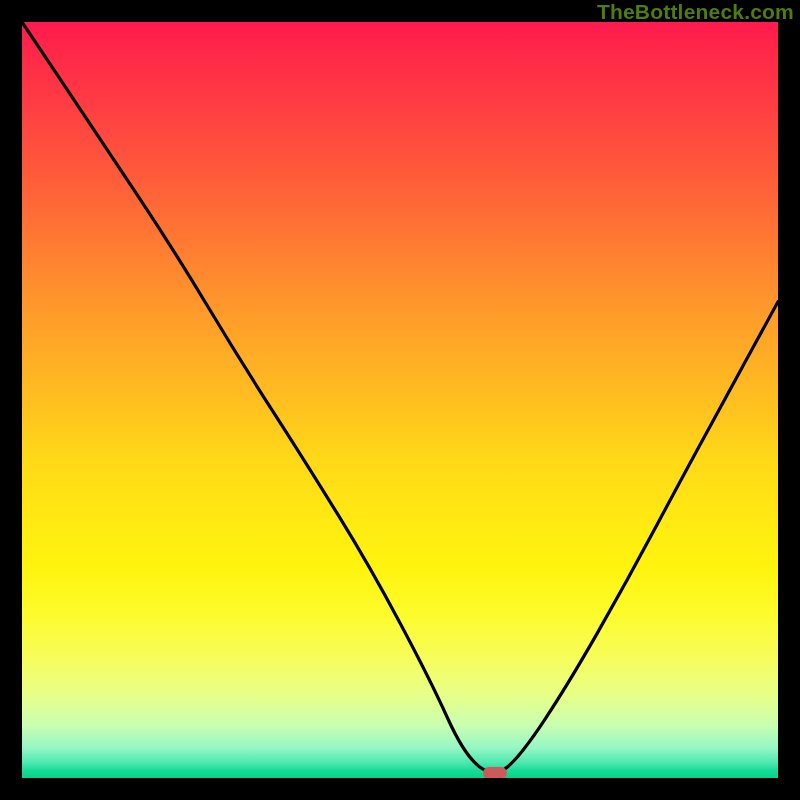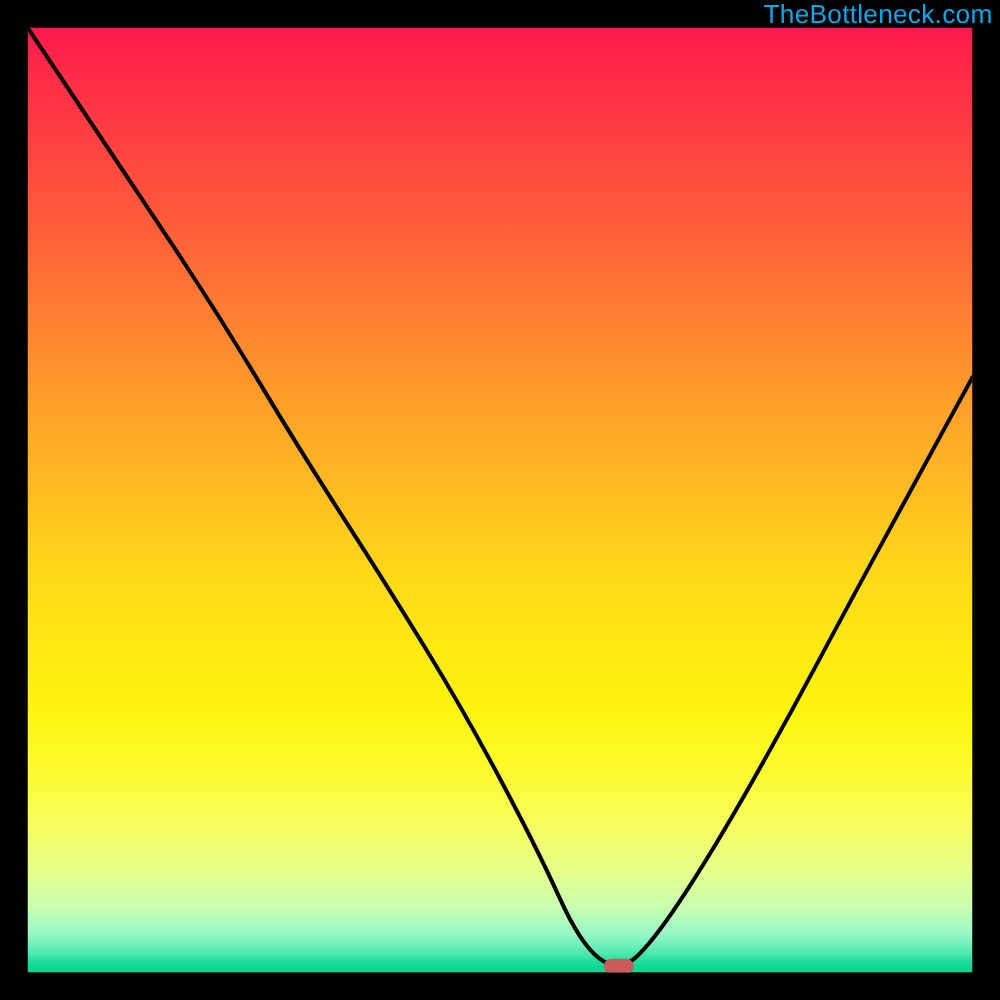--- a/index.html
+++ b/index.html
@@ -60,23 +60,23 @@
     width: 24px;
     height: 12px;
     border-radius: 6px;
     background: #cc5a5a;
     transform: translate(-50%, -50%);
   }
   .watermark {
     position: absolute;
     top: 0;
     right: 6px;
-    color: #0ea5e9;
+    color: #4d7c0f;
     font-size: 21px;
-    font-weight: 400;
+    font-weight: 700;
     letter-spacing: 0.2px;
     margin-left: 41px;
   }
 </style>
 </head>
 <body>
 
 <div class="frame">
 
   <div class="watermark">TheBottleneck.com</div>

